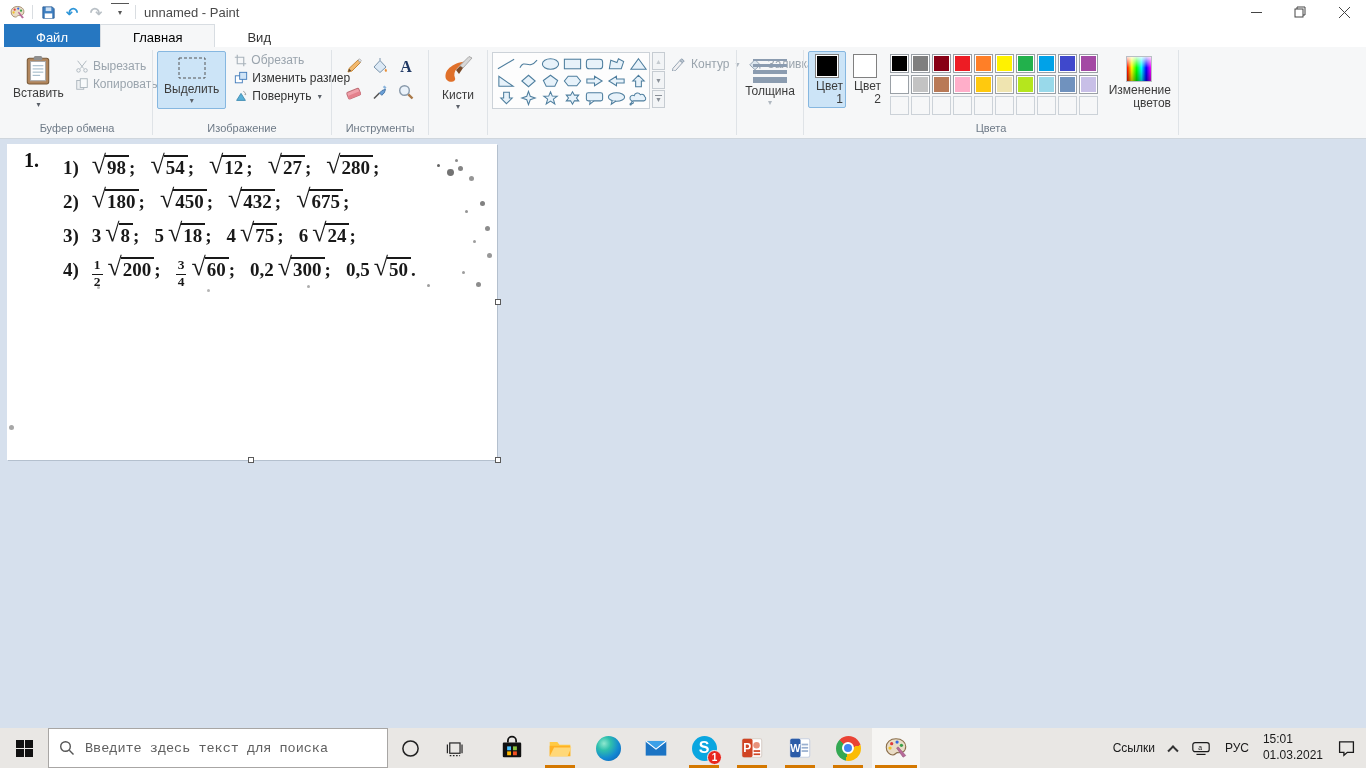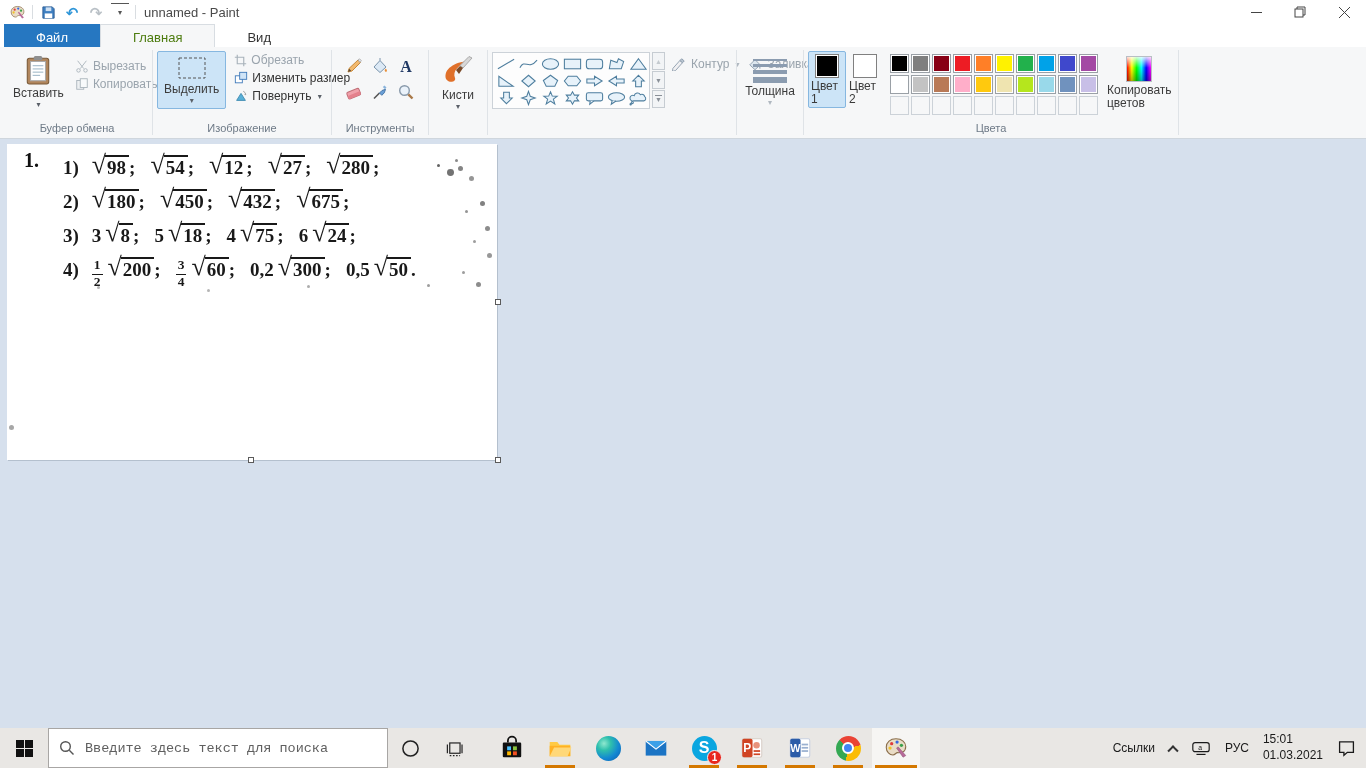--- a/index.html
+++ b/index.html
@@ -15,34 +15,34 @@
   .redo-glyph{color:#b9c0c6;font-size:15px;line-height:1;font-weight:bold}
   .caret-glyph{font-size:8px;color:#555;line-height:1;border-top:1px solid #555;padding-top:1px}
   .win-title{margin-left:8px;font-size:13px;color:#4a4a4a}
   .win-btns{margin-left:auto;display:flex;height:24px}
   .win-btn{width:44px;height:24px;display:flex;align-items:center;justify-content:center}
 
   
   .tabrow{position:absolute;top:24px;left:0;right:0;height:23px;background:#fff;display:flex;align-items:stretch;z-index:4}
   .tab{padding:3px 32px 0;font-size:13px;display:flex;align-items:center;height:23px}
   .tab-file{background:#2677c1;color:#fff;margin-left:4px}
-  .tab-selected{background:#f6f7f8;border:1px solid #d8dde2;border-bottom:none;color:#4d7c0f}
+  .tab-selected{background:#f6f7f8;border:1px solid #d8dde2;border-bottom:none;color:#000000}
   .tab-plain{color:#333}
   .ribbon-helpers{position:absolute;right:6px;top:28px;display:flex;align-items:center;gap:12px}
   .collapse-chevron{width:10px;height:6px;border-left:2px solid #8a9098;border-top:2px solid #8a9098;transform:rotate(45deg) translateY(2px)}
   .help-circle{width:17px;height:17px;border-radius:50%;background:#2a70c8;color:#fff;font-weight:bold;font-size:12px;display:flex;align-items:center;justify-content:center}
 
   
   .ribbon{position:absolute;top:47px;left:0;right:0;height:92px;background:#f6f7f8;border-bottom:1px solid #cfd6dd;display:flex;align-items:stretch;padding-left:2px}
   .rsep{width:1px;background:#dfe3e7;margin:3px 0}
   .rgroup{display:flex;flex-direction:column}
   .rgroup-body{flex:1;display:flex;align-items:flex-start;padding:4px 4px 0}
   .rgroup-label{height:17px;font-size:11px;color:#6e7a87;text-align:center;line-height:15px;white-space:nowrap}
   .bigbtn{display:flex;flex-direction:column;align-items:center;padding:3px 6px;border:1px solid transparent;border-radius:2px}
-  .bigbtn .blabel{font-size:12px;color:#3b3b3b;margin-top:2px;line-height:13px;text-align:left}
+  .bigbtn .blabel{font-size:12px;color:#3b3b3b;margin-top:2px;line-height:13px;text-align:right}
   .bigbtn .bcaret{font-size:8px;color:#5a6068;line-height:8px;margin-top:1px}
   .bigbtn.selected{background:#cce4f7;border-color:#86b7e0}
   .smallrow{display:flex;align-items:center;gap:4px;padding:2px 4px;font-size:12px;white-space:nowrap}
   .grayed{color:#9aa4ad}
   .gcaret{font-size:8px;color:#b0b8c0;margin-left:2px}
   .dcaret{font-size:8px;color:#5a6068;margin-left:2px}
 
   .clipboard-group{width:150px}
   .image-group{width:178px}
   .tools-group{width:96px}
@@ -532,21 +532,21 @@
           <span class="pcell empty"></span>
           <span class="pcell empty"></span>
           <span class="pcell empty"></span>
           <span class="pcell empty"></span>
           <span class="pcell empty"></span>
           <span class="pcell empty"></span>
           <span class="pcell empty"></span>
         </div>
       <div class="bigbtn editcolors">
         <span class="rainbow"></span>
-        <span class="blabel">Копировать цветов</span>
+        <span class="blabel">Изменение цветов</span>
       </div>
     </div>
     <div class="rgroup-label">Цвета</div>
   </div>
 
   <div class="rsep"></div>
 
 </div>
 
 <div class="workspace">

